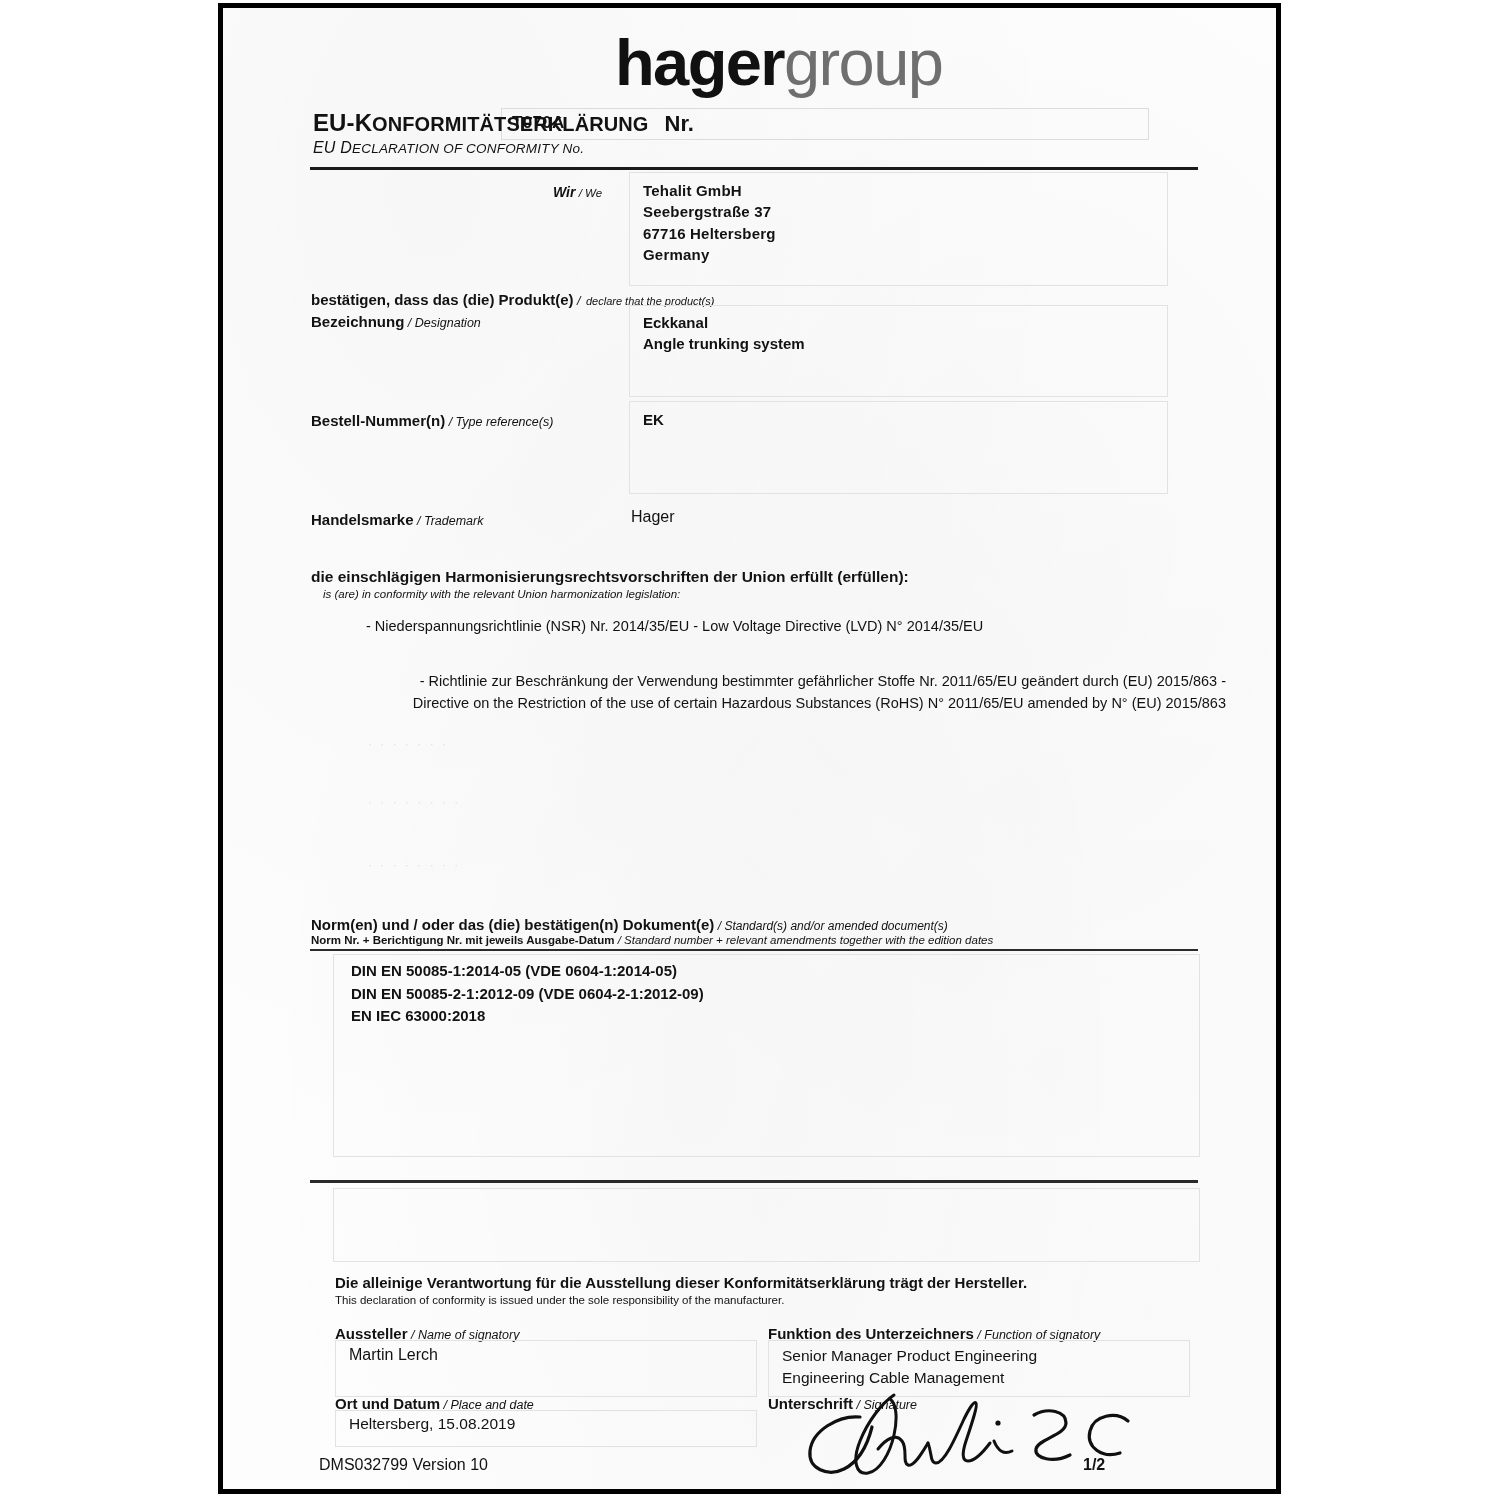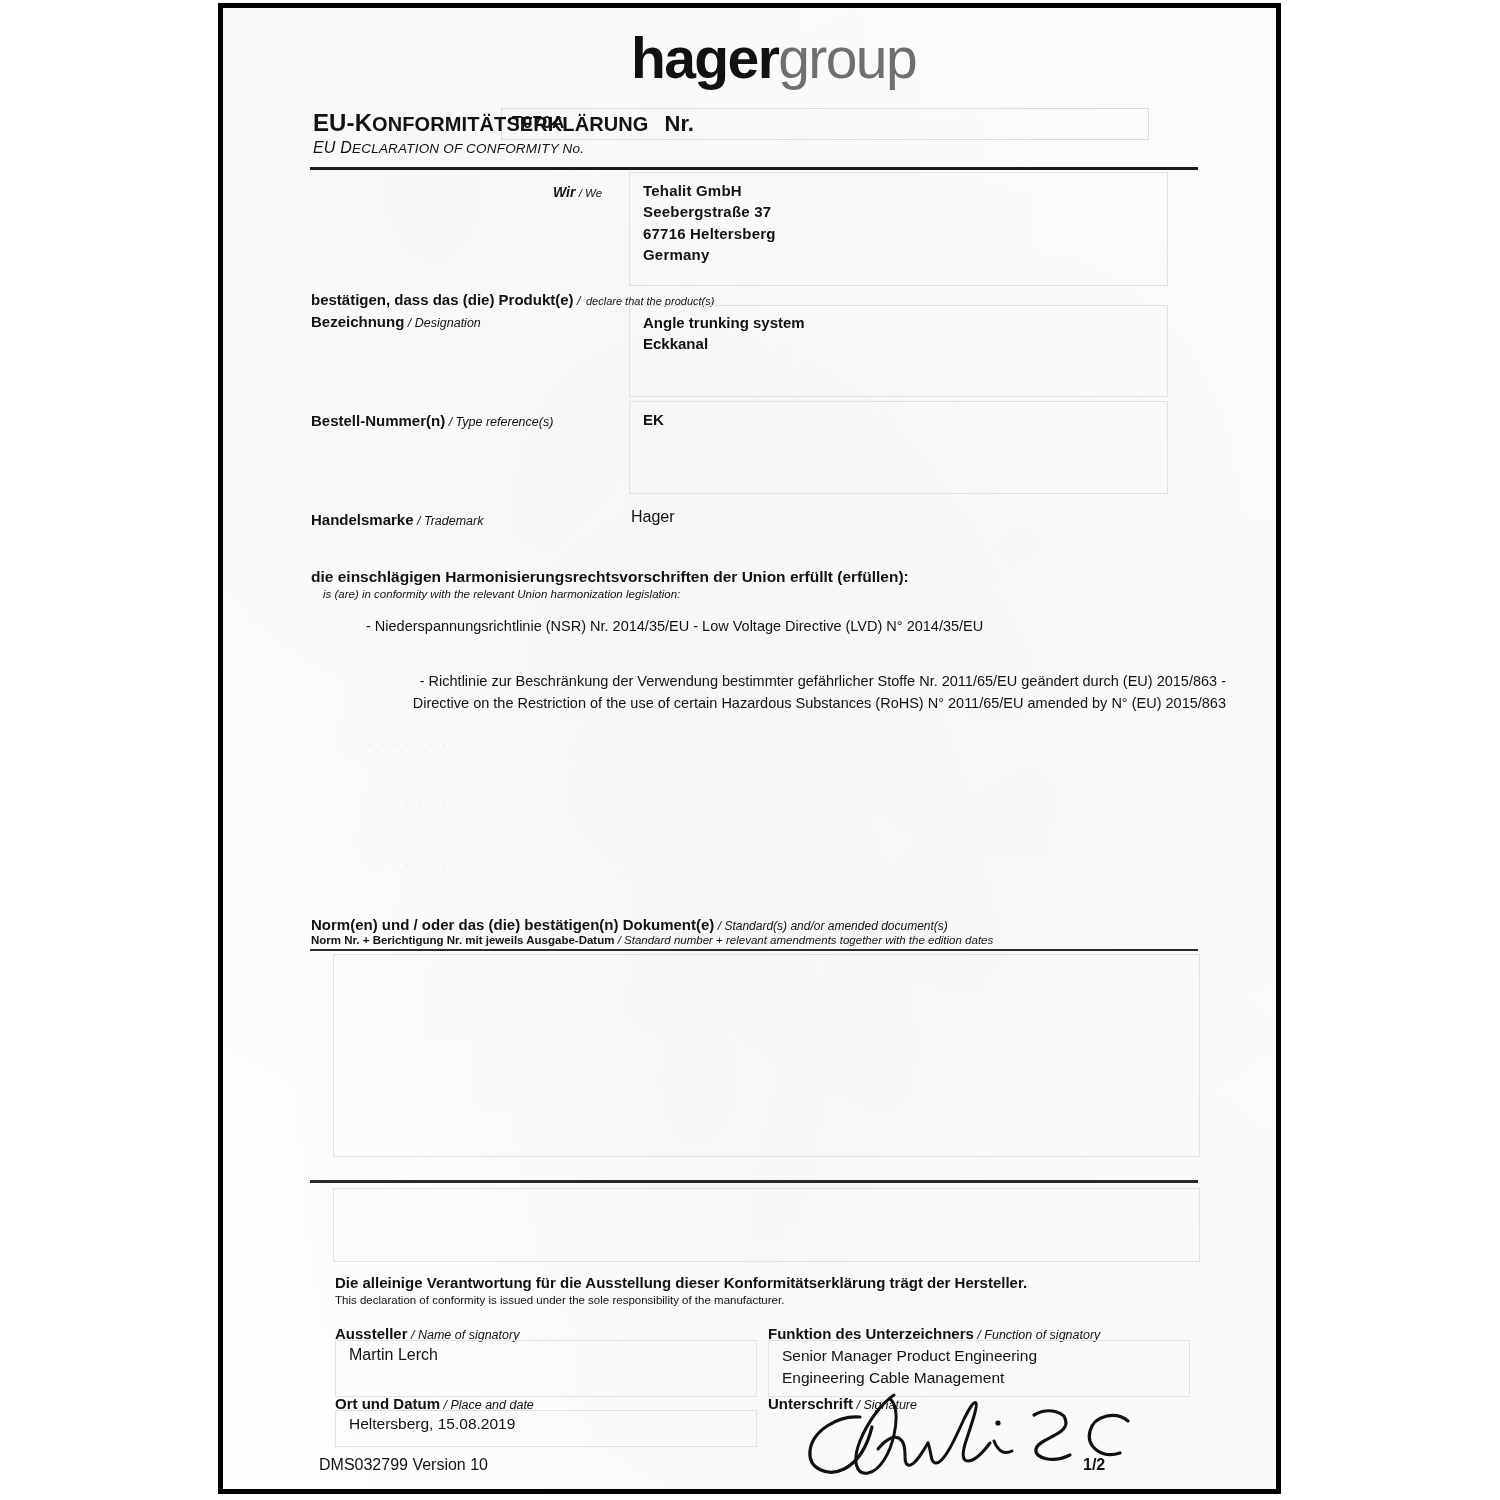--- a/index.html
+++ b/index.html
@@ -40,22 +40,22 @@
   .inner{
     position:absolute;
     left:0;top:0;
     width:1063px;height:1491px;
   }
   
   .abs{position:absolute;}
 
   
   #logo{
-    left:408px;top:22px;
-    font-size:57px;
+    left:392px;top:22px;
+    font-size:65px;
     letter-spacing:-1.6px;
     line-height:1;
     white-space:nowrap;
   }
   #logo .hager{font-weight:bold;color:#111;}
   #logo .group{font-weight:normal;color:#6f6f6f;}
 
   
   #title-row{left:90px;top:101px;white-space:nowrap;}
   #title-de{
@@ -202,22 +202,22 @@
 
     <div class="abs lbl-de" id="confirm-line">
       <span>bestätigen, dass das (die) Produkt(e)</span><span class="lbl-en"> / </span><span class="lbl-en-sm en">declare that the product(s)</span>
     </div>
 
     <div class="abs lbl-de" id="desig-label">
       <span>Bezeichnung</span><span class="lbl-en"> / </span><span class="lbl-en">Designation</span>
     </div>
     <div class="abs field-box" id="desig-box"></div>
     <div class="abs val" id="desig-value">
+      <div>Eckkanal</div>
       <div>Angle trunking system</div>
-      <div>Eckkanal</div>
     </div>
 
     <div class="abs lbl-de" id="type-label">
       <span>Bestell-Nummer(n)</span><span class="lbl-en"> / </span><span class="lbl-en">Type reference(s)</span>
     </div>
     <div class="abs field-box" id="type-box"></div>
     <div class="abs val" id="type-value">EK</div>
 
     <div class="abs lbl-de" id="tm-label">
       <span>Handelsmarke</span><span class="lbl-en"> / </span><span class="lbl-en">Trademark</span>
@@ -235,20 +235,25 @@
     <div class="abs ghost" id="ghost3">· · · · · · · ·</div>
 
     <div class="abs" id="std-de">
       <span>Norm(en) und / oder das (die) bestätigen(n) Dokument(e)</span><span class="en"> / </span><span class="en">Standard(s) and/or amended document(s)</span>
     </div>
     <div class="abs" id="std-sub">
       <span>Norm Nr. + Berichtigung Nr. mit jeweils Ausgabe-Datum</span><span class="en"> / </span><span class="en">Standard number + relevant amendments together with the edition dates</span>
     </div>
     <div class="abs" id="std-rule"></div>
     <div class="abs field-box" id="std-box"></div>
+    <div class="abs" id="std-value">
+      <div>DIN EN 50085-1:2014-05 (VDE 0604-1:2014-05)</div>
+      <div>DIN EN 50085-2-1:2012-09 (VDE 0604-2-1:2012-09)</div>
+      <div>EN IEC 63000:2018</div>
+    </div>
 
     <div class="abs" id="mid-rule"></div>
     <div class="abs field-box" id="empty-box"></div>
 
     <div class="abs" id="resp-de">Die alleinige Verantwortung für die Ausstellung dieser Konformitätserklärung trägt der Hersteller.</div>
     <div class="abs" id="resp-en">This declaration of conformity is issued under the sole responsibility of the manufacturer.</div>
 
     <div class="abs lbl-de" id="sig-name-label">
       <span>Aussteller</span><span class="lbl-en"> / </span><span class="lbl-en">Name of signatory</span>
     </div>

